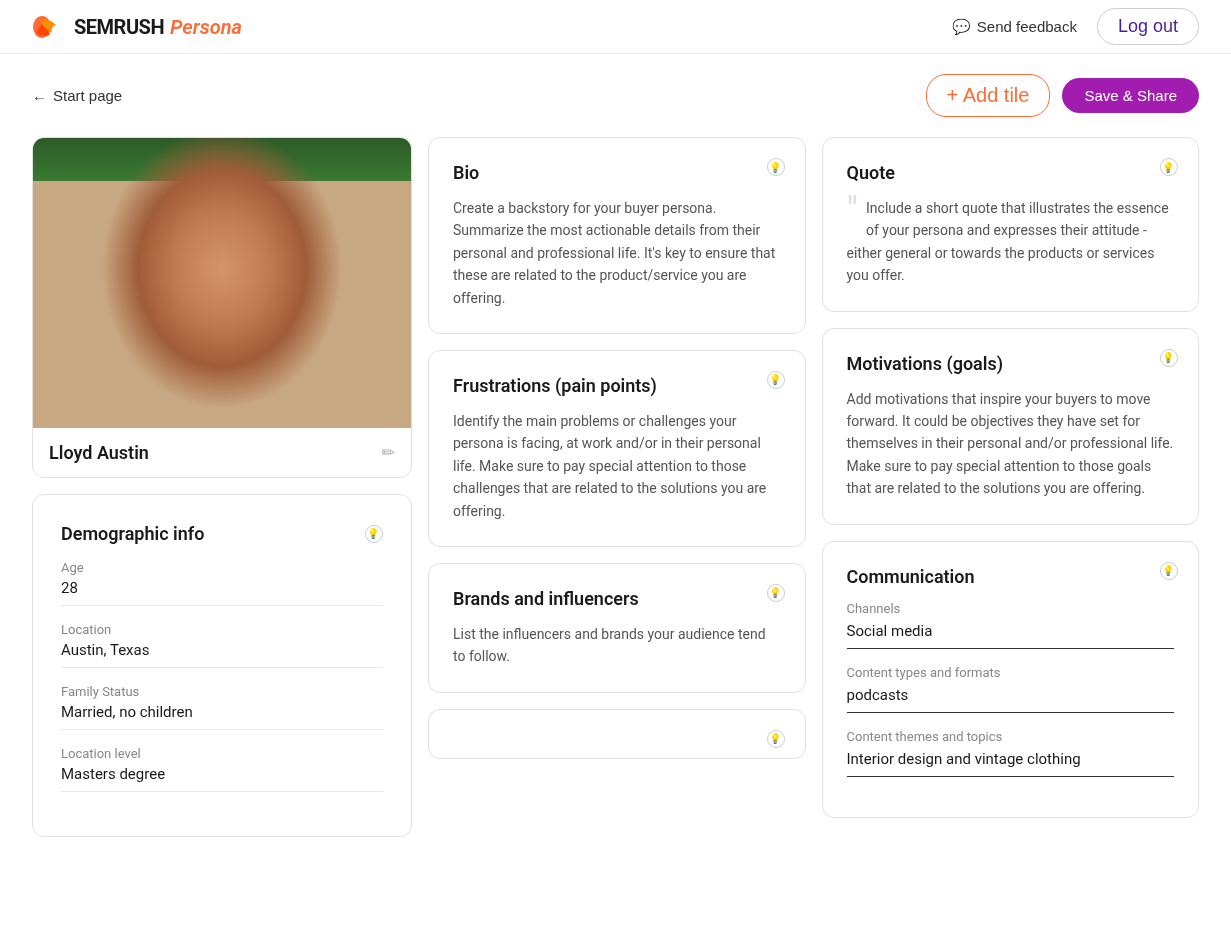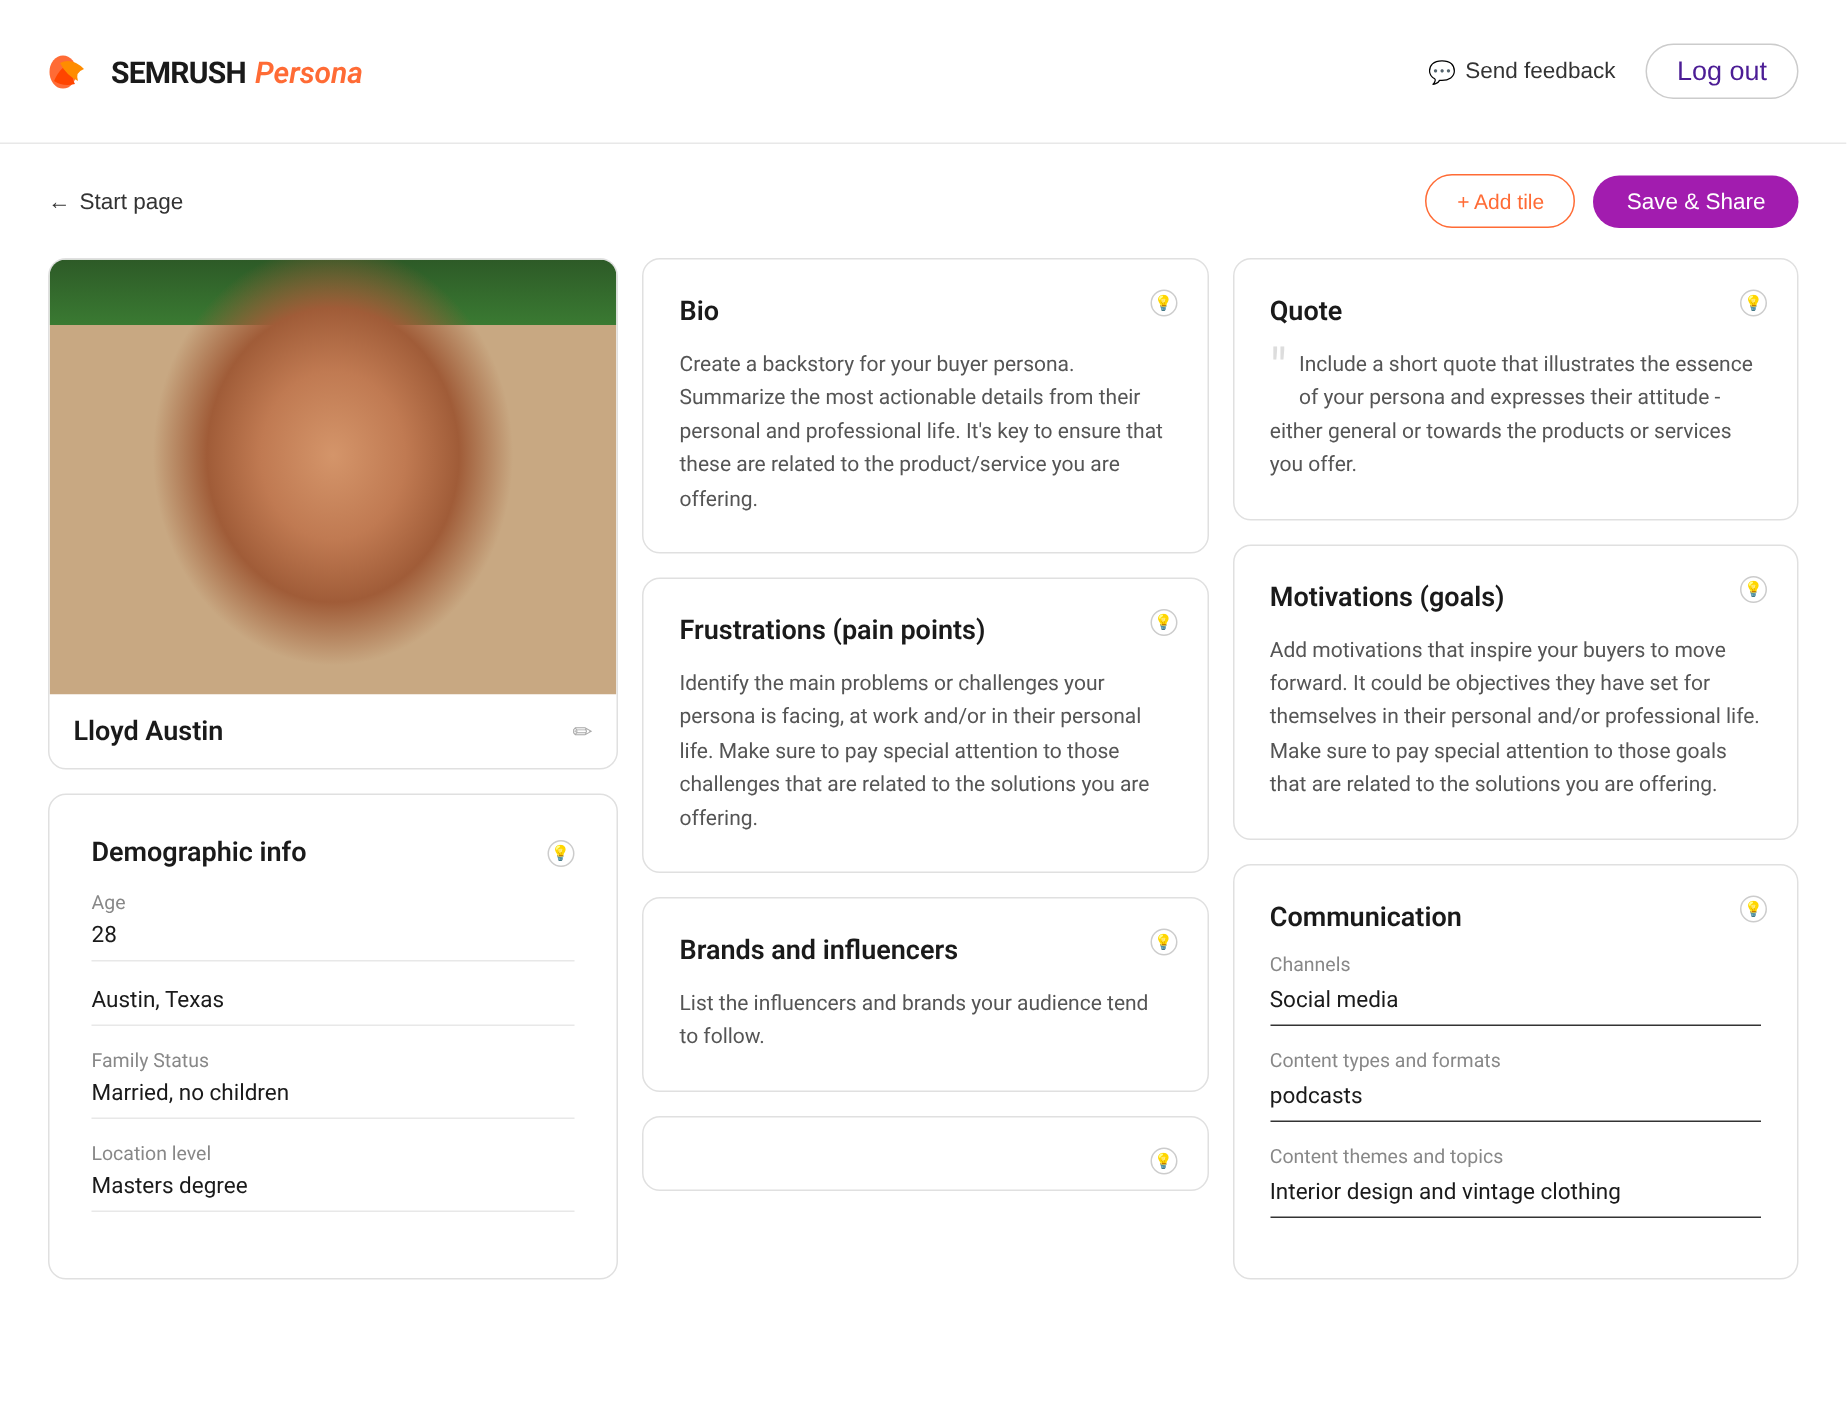--- a/index.html
+++ b/index.html
@@ -3,21 +3,21 @@
   <meta charset="utf-8">
   <style>
     * { box-sizing: border-box; margin: 0; padding: 0; }
     body { font-family: -apple-system, BlinkMacSystemFont, 'Segoe UI', Roboto, sans-serif; background: #fff; color: #333; }
 
     
     .header {
       display: flex;
       align-items: center;
       justify-content: space-between;
-      padding: 29px 32px;
+      padding: 8px 32px;
       border-bottom: 1px solid #e8e8e8;
     }
     .logo-area {
       display: flex;
       align-items: center;
       gap: 6px;
     }
     .logo-icon {
       width: 36px;
       height: 24px;
@@ -80,21 +80,21 @@
       display: flex;
       align-items: center;
       gap: 12px;
     }
     .add-tile-btn {
       border: 1.5px solid #ff6b35;
       border-radius: 20px;
       padding: 9px 20px;
       background: none;
       cursor: pointer;
-      font-size: 14px;
+      font-size: 20px;
       color: #ff6b35;
       display: flex;
       align-items: center;
       gap: 6px;
     }
     .save-share-btn {
       border: none;
       border-radius: 20px;
       padding: 9px 22px;
       background: #a21caf;
@@ -316,20 +316,21 @@
     <div class="demo-card">
       <div class="card-title-row">
         <span class="card-title">Demographic info</span>
         <span class="bulb-icon">💡</span>
       </div>
       <div class="demo-field">
         <div class="demo-label">Age</div>
         <div class="demo-value">28</div>
       </div>
       <div class="demo-field">
+        <div class="demo-label">Location</div>
         <div class="demo-value">Austin, Texas</div>
       </div>
       <div class="demo-field">
         <div class="demo-label">Family Status</div>
         <div class="demo-value">Married, no children</div>
       </div>
       <div class="demo-field">
         <div class="demo-label">Location level</div>
         <div class="demo-value">Masters degree</div>
       </div>

